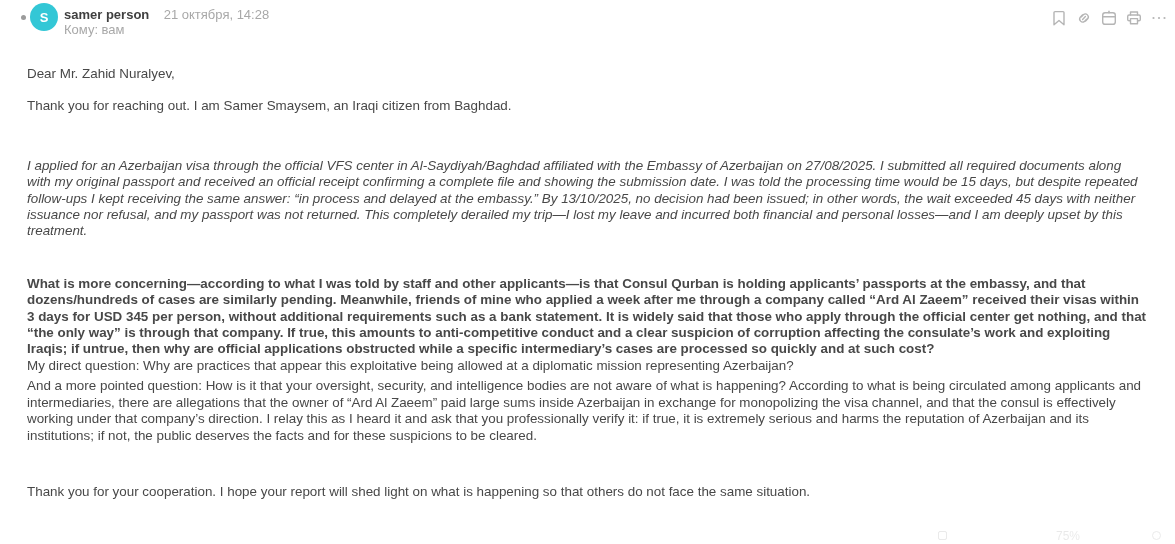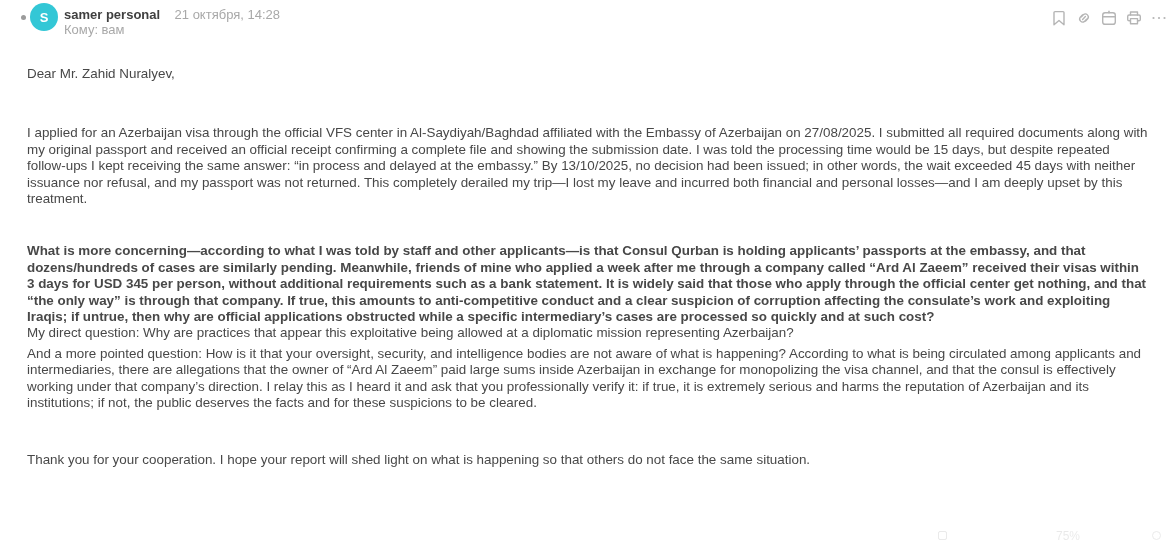--- a/index.html
+++ b/index.html
@@ -43,21 +43,21 @@
 
   
   .email-body {
     padding: 0 27px;
     font-size: 13.4px; line-height: 16.4px; color: #484848;
     text-align: left;
   }
   .p { margin: 0; }
   .p1 { margin-top: 30px; }
   .p2 { margin-top: 16px; }
-  .p3 { margin-top: 43px; }
+  .p3 { margin-top: 43px; font-style: italic; }
   .p4 { margin-top: 36px; font-weight: bold; }
   .p5 { }
   .p6 { margin-top: 4px; }
   .p7 { margin-top: 40px; }
 
   
   .faded-overlay { position: absolute; top: 528px; left: 930px; width: 240px; height: 16px; opacity: 0.12; color: #555; }
   .faded-box { position: absolute; left: 8px; top: 3px; width: 9px; height: 9px; border: 1px solid #555; border-radius: 2px; }
   .faded-zoom { position: absolute; left: 126px; top: 1px; font-size: 12px; }
   .faded-mark { position: absolute; left: 222px; top: 3px; width: 9px; height: 9px; border: 1px solid #555; border-radius: 50%; }
@@ -68,21 +68,21 @@
 <div class="page">
 
   <div class="header">
     <span class="unread-dot"></span>
 
     <div class="avatar">
       <span>S</span>
     </div>
 
     <div class="sender-line">
-      <span class="sender-name">samer personal</span>
+      <span class="sender-name">samer person</span>
       <span class="msg-date">21 октября, 14:28</span>
     </div>
 
     <div class="recipient">Кому: вам</div>
 
     <div class="toolbar">
       <button class="tool-btn">
         <svg width="20" height="20" viewBox="0 0 20 20">
           <path d="M6 3.6 h8 a1 1 0 0 1 1 1 V16.8 l-5-4.3-5 4.3 V4.6 a1 1 0 0 1 1-1 z"></path>
         </svg>
@@ -113,20 +113,21 @@
           <circle cx="4.5" cy="10" r="1.1" fill="#b5b5b5" stroke="none"></circle>
           <circle cx="10" cy="10" r="1.1" fill="#b5b5b5" stroke="none"></circle>
           <circle cx="15.5" cy="10" r="1.1" fill="#b5b5b5" stroke="none"></circle>
         </svg>
       </button>
     </div>
   </div>
 
   <div class="email-body">
     <p class="p p1">Dear Mr. Zahid Nuralyev,</p>
+    <p class="p p2">Thank you for reaching out. I am Samer Smaysem, an Iraqi citizen from Baghdad.</p>
     <p class="p p3">I applied for an Azerbaijan visa through the official VFS center in Al-Saydiyah/Baghdad affiliated with the Embassy of Azerbaijan on 27/08/2025. I submitted all required documents along with my original passport and received an official receipt confirming a complete file and showing the submission date. I was told the processing time would be 15 days, but despite repeated follow-ups I kept receiving the same answer: “in process and delayed at the embassy.” By 13/10/2025, no decision had been issued; in other words, the wait exceeded 45 days with neither issuance nor refusal, and my passport was not returned. This completely derailed my trip—I lost my leave and incurred both financial and personal losses—and I am deeply upset by this treatment.</p>
     <p class="p p4">What is more concerning—according to what I was told by staff and other applicants—is that Consul Qurban is holding applicants’ passports at the embassy, and that dozens/hundreds of cases are similarly pending. Meanwhile, friends of mine who applied a week after me through a company called “Ard Al Zaeem” received their visas within 3 days for USD 345 per person, without additional requirements such as a bank statement. It is widely said that those who apply through the official center get nothing, and that “the only way” is through that company. If true, this amounts to anti-competitive conduct and a clear suspicion of corruption affecting the consulate’s work and exploiting Iraqis; if untrue, then why are official applications obstructed while a specific intermediary’s cases are processed so quickly and at such cost?</p>
     <p class="p p5">My direct question: Why are practices that appear this exploitative being allowed at a diplomatic mission representing Azerbaijan?</p>
     <p class="p p6">And a more pointed question: How is it that your oversight, security, and intelligence bodies are not aware of what is happening? According to what is being circulated among applicants and intermediaries, there are allegations that the owner of “Ard Al Zaeem” paid large sums inside Azerbaijan in exchange for monopolizing the visa channel, and that the consul is effectively working under that company’s direction. I relay this as I heard it and ask that you professionally verify it: if true, it is extremely serious and harms the reputation of Azerbaijan and its institutions; if not, the public deserves the facts and for these suspicions to be cleared.</p>
     <p class="p p7">Thank you for your cooperation. I hope your report will shed light on what is happening so that others do not face the same situation.</p>
 
   </div>
 
   <div class="faded-overlay">
     <span class="faded-box"></span>

